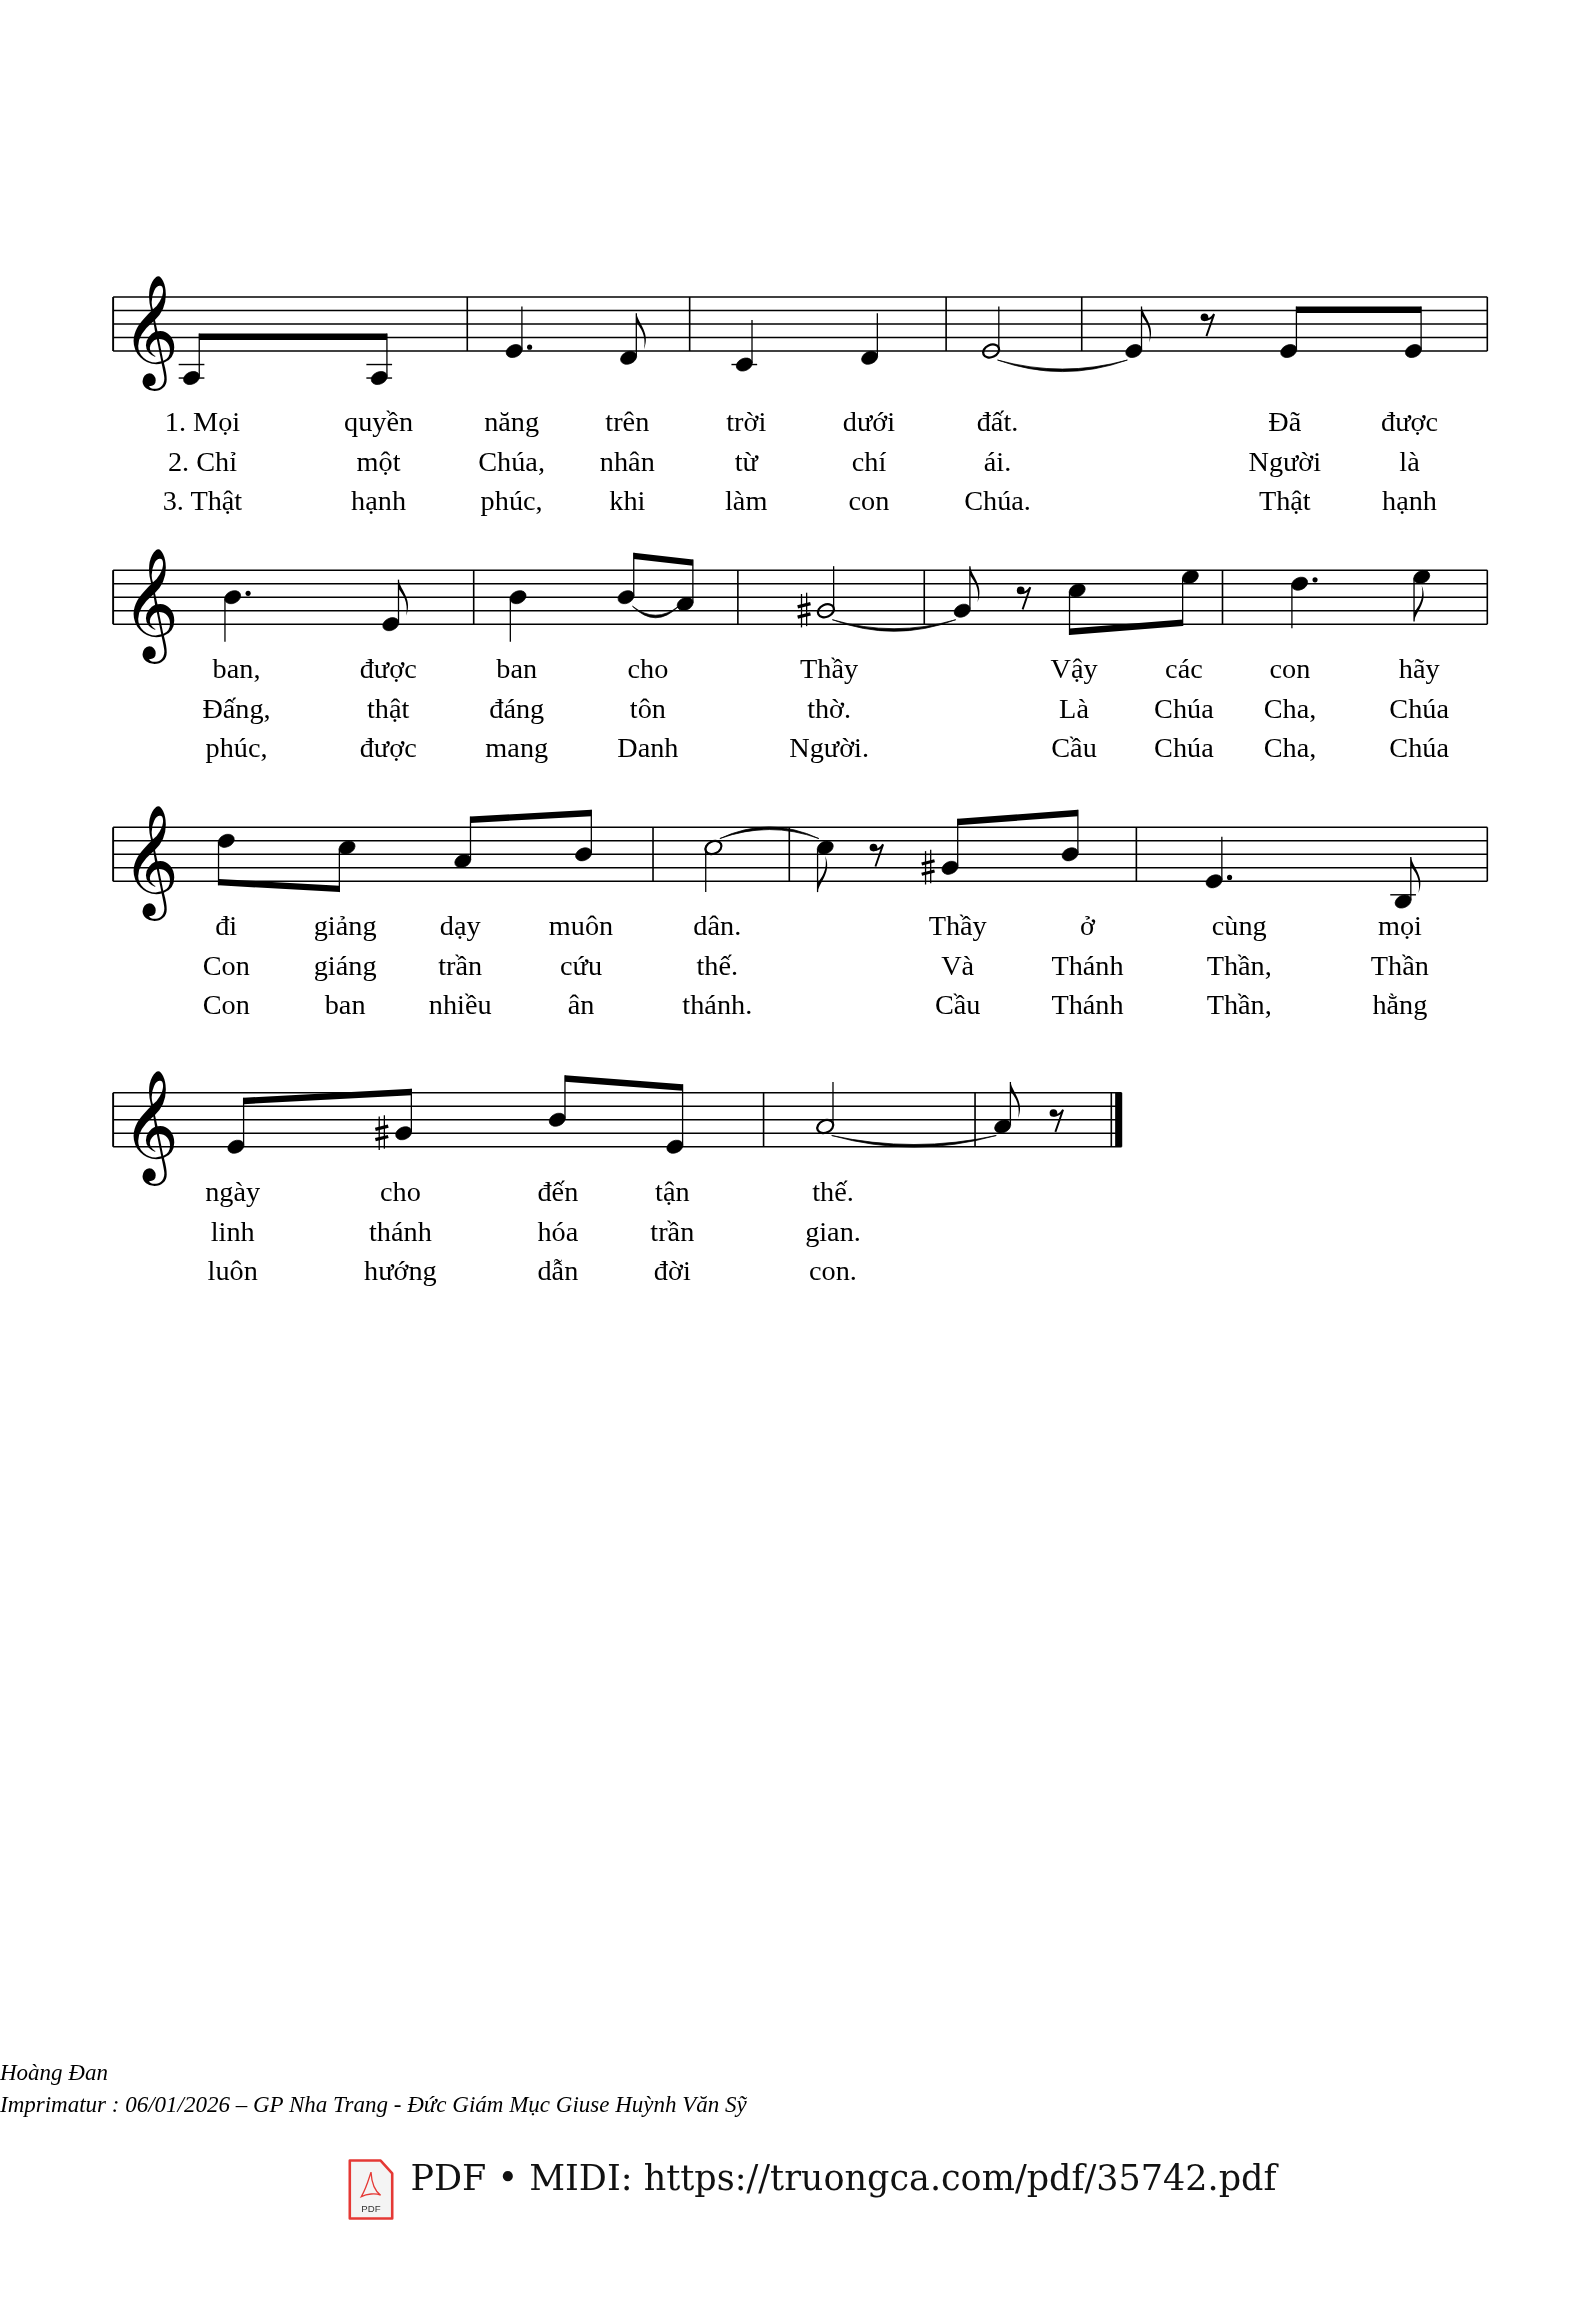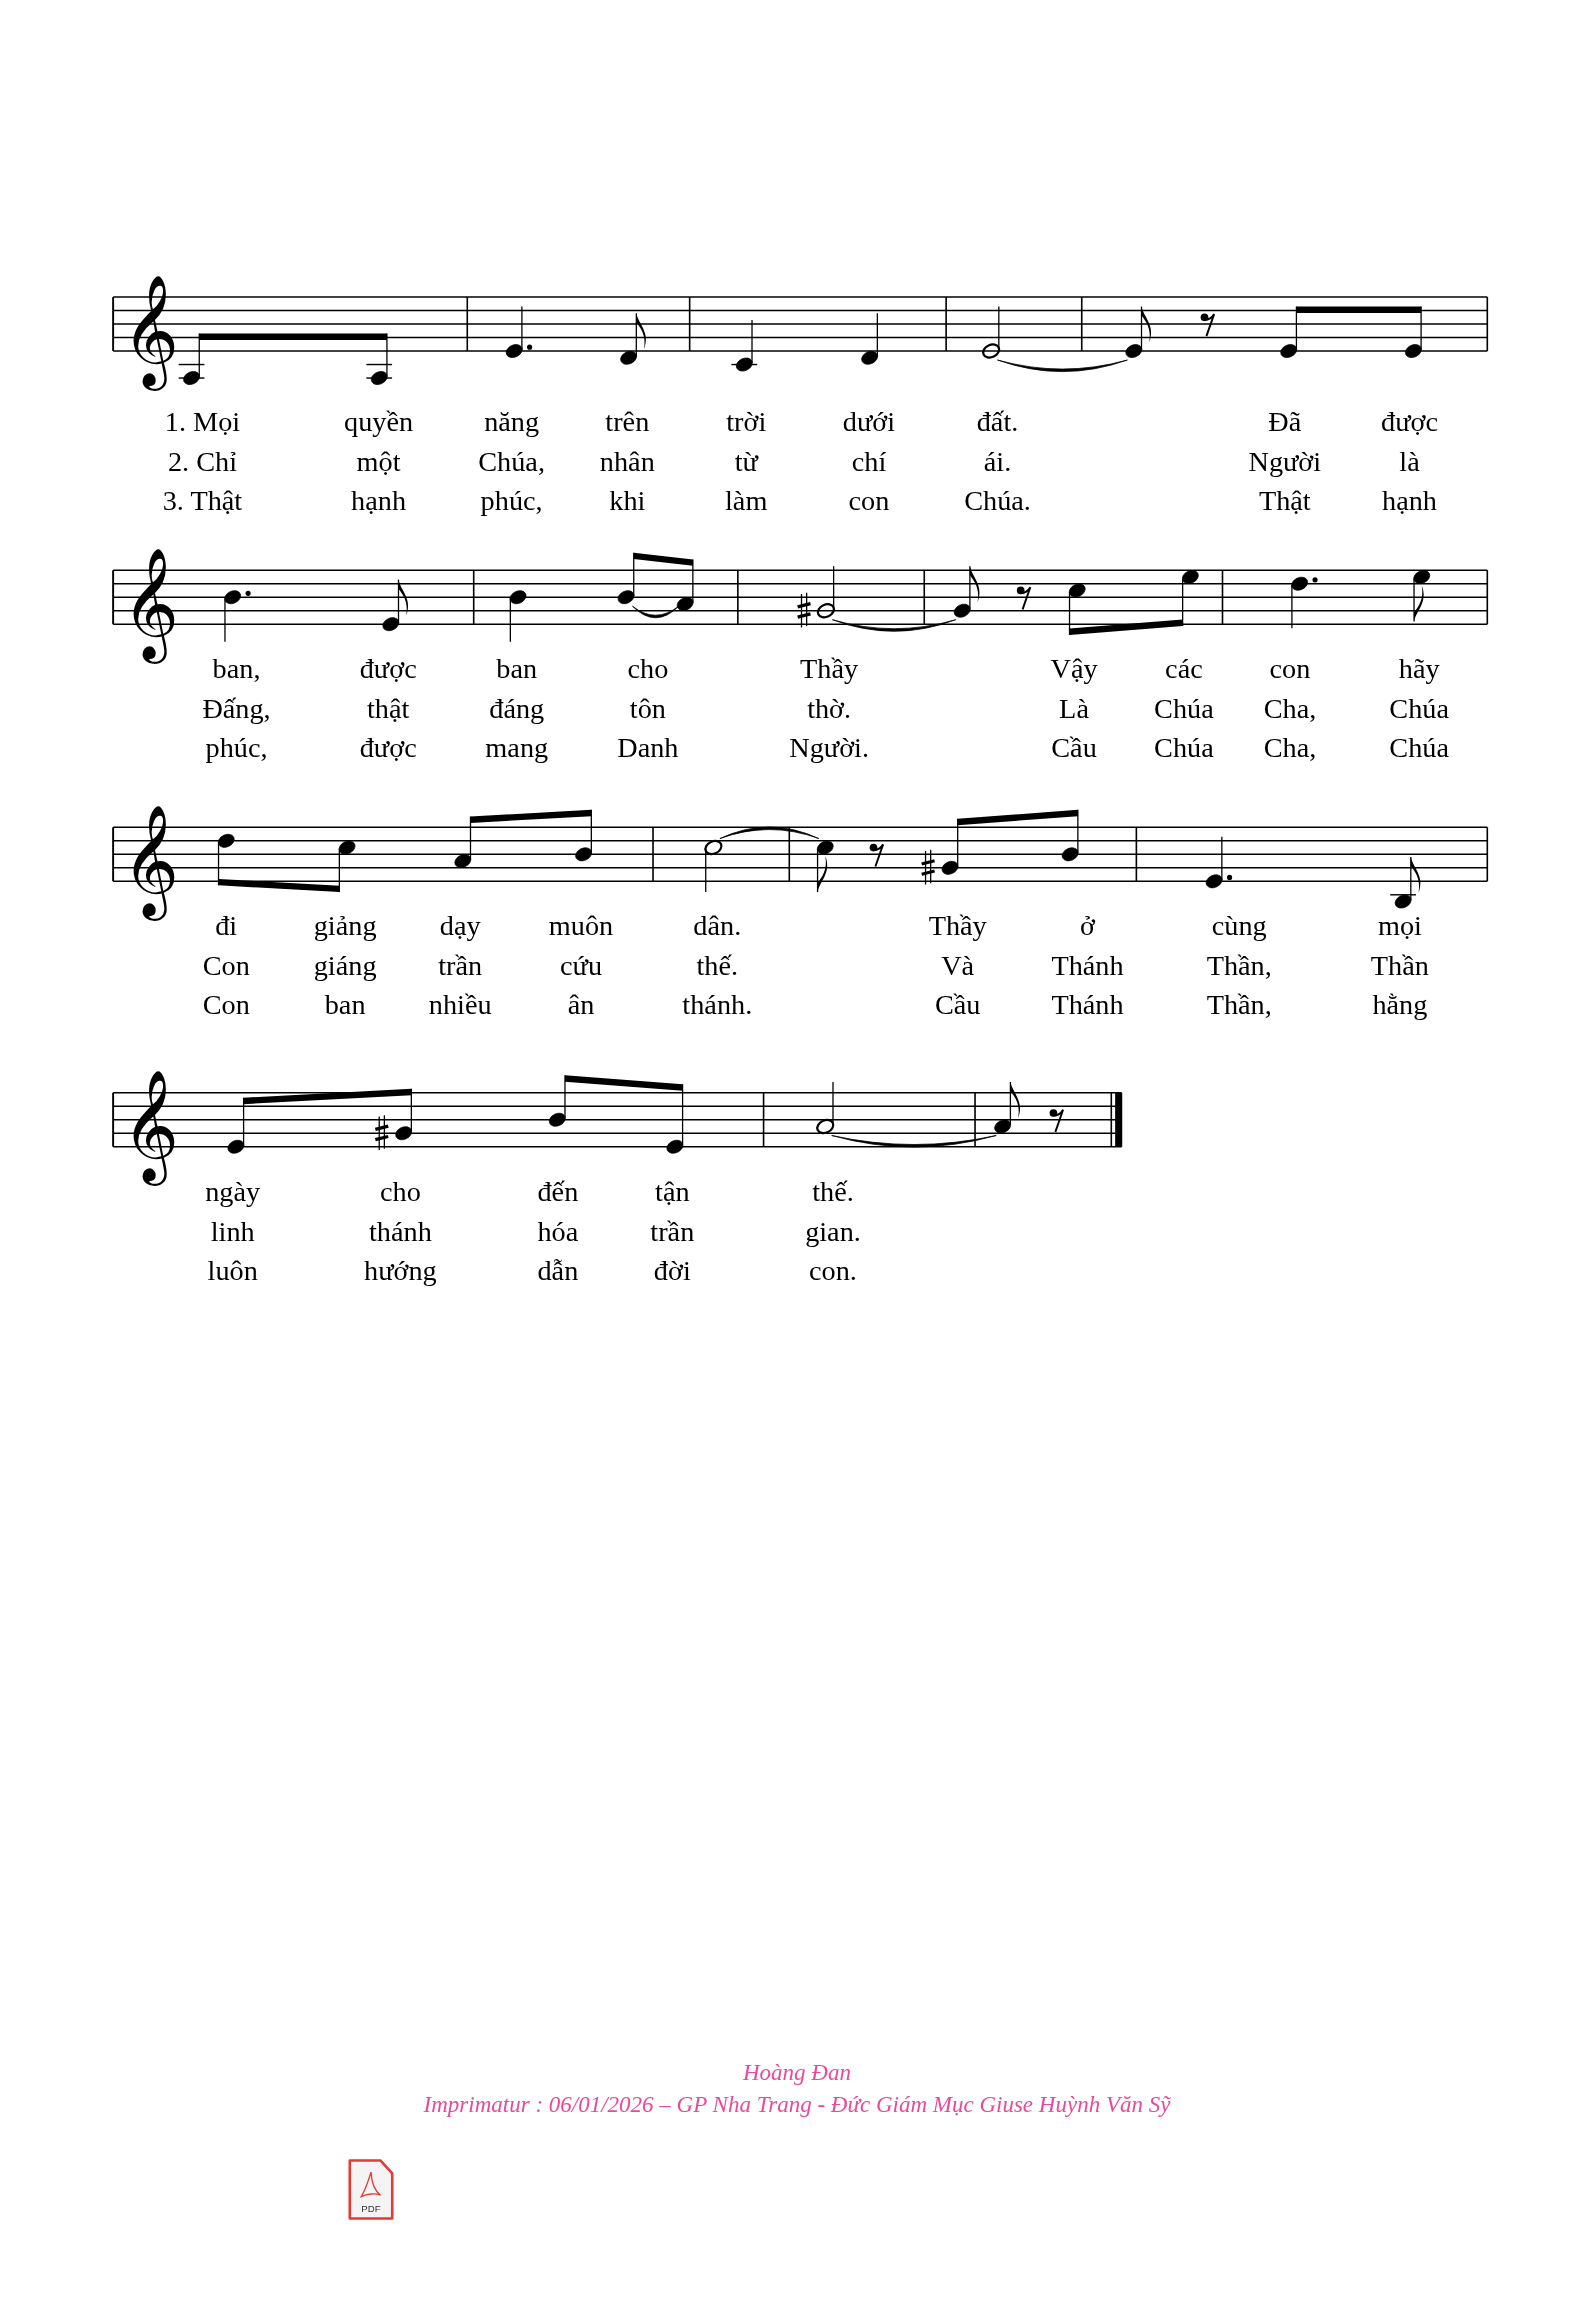--- a/index.html
+++ b/index.html
@@ -1,22 +1,22 @@
 <!DOCTYPE html>
 <html style="font-size:10.3px"><head>
 <meta charset="utf-8">
 <style>
   html, body { margin: 0; padding: 0; background: #ffffff; }
   body { width: 1594px; height: 2307px; position: relative; overflow: hidden;
          font-family: "Liberation Serif", "DejaVu Serif", serif; color: #000; }
   #score { position: absolute; left: 0; top: 0; width: 1594px; height: 2307px; }
   .lyric { font-family: "Liberation Serif", "DejaVu Serif", serif; font-size: 44px; fill: #000; }
   .footer-author, .footer-imprimatur {
-    position: absolute; left: 0; width: 1594px; text-align: center;
-    font-family: "Liberation Serif", "DejaVu Serif", serif; font-style: italic; color: #ec4899;
+    position: absolute; left: 0; width: 1594px; text-align: left;
+    font-family: "Liberation Serif", "DejaVu Serif", serif; font-style: italic; color: #000000;
   }
   .footer-author { top: 2060px; font-size: 23px; }
   .footer-imprimatur { top: 2092px; font-size: 23px; }
   .link-row { position: absolute; top: 2158px; left: 347px; height: 64px; display: flex; align-items: flex-start; }
   .pdf-icon { width: 48px; height: 63px; position: relative; margin-right: 15.4px; }
   .pdf-icon svg { width: 48px; height: 63px; display: block; }
   .link-text { font-family: "DejaVu Serif", "Liberation Serif", serif; font-size: 35px; letter-spacing: 0px; color: #111; white-space: nowrap; }
 </style>
 </head>
 <body>
@@ -410,14 +410,15 @@
 <div class="footer-imprimatur">Imprimatur : 06/01/2026 – GP Nha Trang - Đức Giám Mục Giuse Huỳnh Văn Sỹ</div>
 
 <div class="link-row">
   <span class="pdf-icon">
     <svg viewBox="0 0 74 98" xmlns="http://www.w3.org/2000/svg">
       <path d="M4 4 H52 L70 24 V94 H4 Z" fill="#f4f4f4" stroke="#e53935" stroke-width="4" stroke-linejoin="round"></path>
       <path d="M37 22 C33 34 30 46 22 60 C30 56 44 54 52 58 C44 52 38 40 37 22 Z" fill="none" stroke="#e53935" stroke-width="2"></path>
       <text x="37" y="84" text-anchor="middle" font-family="Liberation Sans, sans-serif" font-size="15" fill="#333">PDF</text>
     </svg>
   </span>
+  <span class="link-text">PDF • MIDI: https://truongca.com/pdf/35742.pdf</span>
 </div>
 
 
 </body></html>

